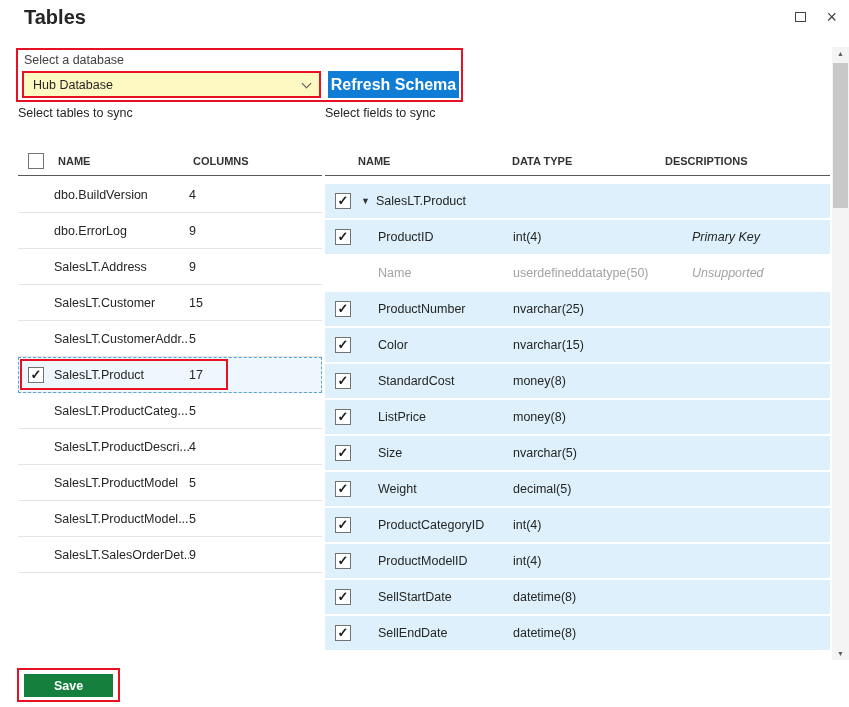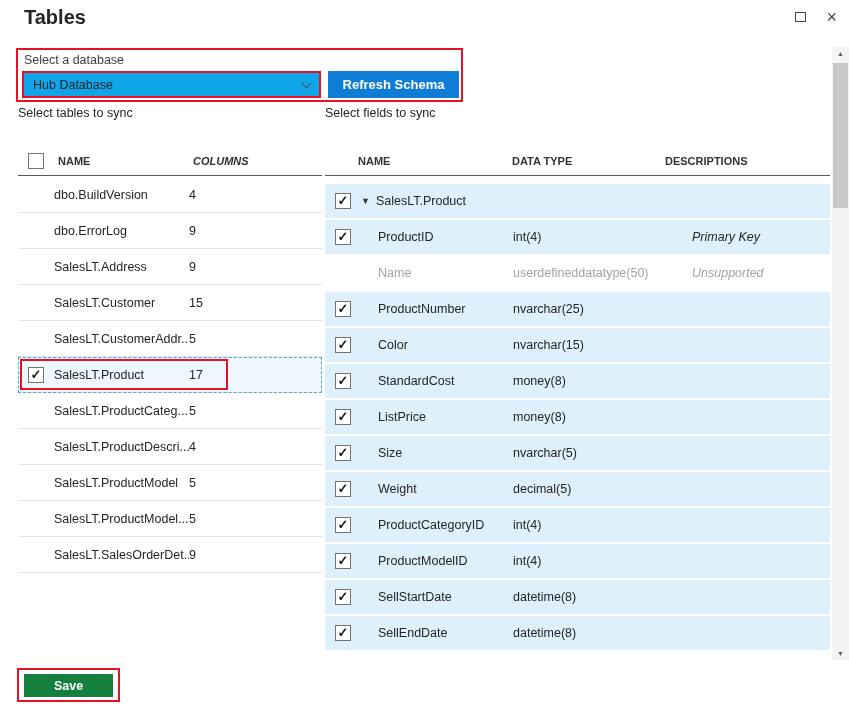--- a/index.html
+++ b/index.html
@@ -9,37 +9,37 @@
 
   
   .title { position:absolute; left:24px; top:6px; font-size:20px; font-weight:600; color:#252525; }
   .win-controls { position:absolute; right:12px; top:10px; display:flex; gap:20px; align-items:center; }
   .restore-icon { display:inline-block; width:11px; height:10px; border:1px solid #444; cursor:pointer; }
   .close-icon { font-size:18px; line-height:14px; color:#444; cursor:pointer; }
 
   
   .db-annotation { position:absolute; left:16px; top:48px; width:447px; height:54px; border:2px solid #e81123; pointer-events:none; z-index:5; }
   .db-label { position:absolute; left:24px; top:53px; font-size:12.5px; color:#404040; }
-  .db-select { position:absolute; left:22px; top:71px; width:299px; height:27px; border:2px solid #e81123; background:#0ea5e9; display:flex; align-items:center; justify-content:space-between; padding:0 9px; font-size:12.5px; cursor:pointer; }
+  .db-select { position:absolute; left:22px; top:71px; width:299px; height:27px; border:2px solid #e81123; background:#fef9c3; display:flex; align-items:center; justify-content:space-between; padding:0 9px; font-size:12.5px; cursor:pointer; }
   .chevron { width:7px; height:7px; border-right:1.5px solid #555; border-bottom:1.5px solid #555; transform:rotate(45deg); margin-top:-3px; }
-  .refresh-btn { position:absolute; left:328px; top:71px; width:131px; height:27px; background:#0f7cd6; color:#fff; font-size:13px; font-weight:bold; border:none; cursor:pointer; font-family:"Liberation Sans",sans-serif; }
+  .refresh-btn { position:absolute; left:328px; top:71px; width:131px; height:27px; background:#0f7cd6; color:#fff; font-size:16px; font-weight:bold; border:none; cursor:pointer; font-family:"Liberation Sans",sans-serif; }
 
   
   .lhead  { position:absolute; left:18px; top:106px; font-size:12.5px; color:#252525; }
   .lhead2 { top:124px; }
   .rheadx { position:absolute; left:325px; top:106px; font-size:12.5px; color:#252525; }
 
   
   .cb { width:16px; height:16px; flex:0 0 16px; border:1px solid #737373; background:#fff; font-size:13px; line-height:14px; text-align:center; color:#1f1f1f; font-weight:bold; }
   .cb.nocheck { visibility:hidden; }
 
   
   .ltable-header { position:absolute; left:18px; top:146px; width:304px; height:30px; display:flex; align-items:center; padding-left:10px; border-bottom:1px solid #58595b; }
   .lth-name { margin-left:14px; width:135px; font-size:11px; font-weight:bold; color:#333; }
-  .lth-cols { font-size:11px; font-weight:bold; color:#333;font-style:italic; }
+  .lth-cols { font-size:11px; font-weight:bold; color:#333; }
   .lrows { position:absolute; left:18px; top:177px; width:304px; }
   .lrow { position:relative; height:36px; display:flex; align-items:center; padding-left:10px; border-bottom:1px solid #e5e5e5; font-size:12.5px; cursor:pointer; }
   .lname { margin-left:10px; width:135px; white-space:nowrap; overflow:hidden; }
   .lrow.selected { background:#eef7fd; outline:1px dashed #58a6dc; outline-offset:-1px; }
   .row-red-box { position:absolute; left:2px; top:2px; width:208px; height:31px; border:2px solid #e81123; pointer-events:none; }
 
   
   .rtable-header { position:absolute; left:325px; top:146px; width:505px; height:30px; display:flex; align-items:center; padding-left:33px; border-bottom:1px solid #58595b; }
   .rth-name { width:154px; font-size:11px; font-weight:bold; color:#333; }
   .rth-type { width:153px; font-size:11px; font-weight:bold; color:#333; }

